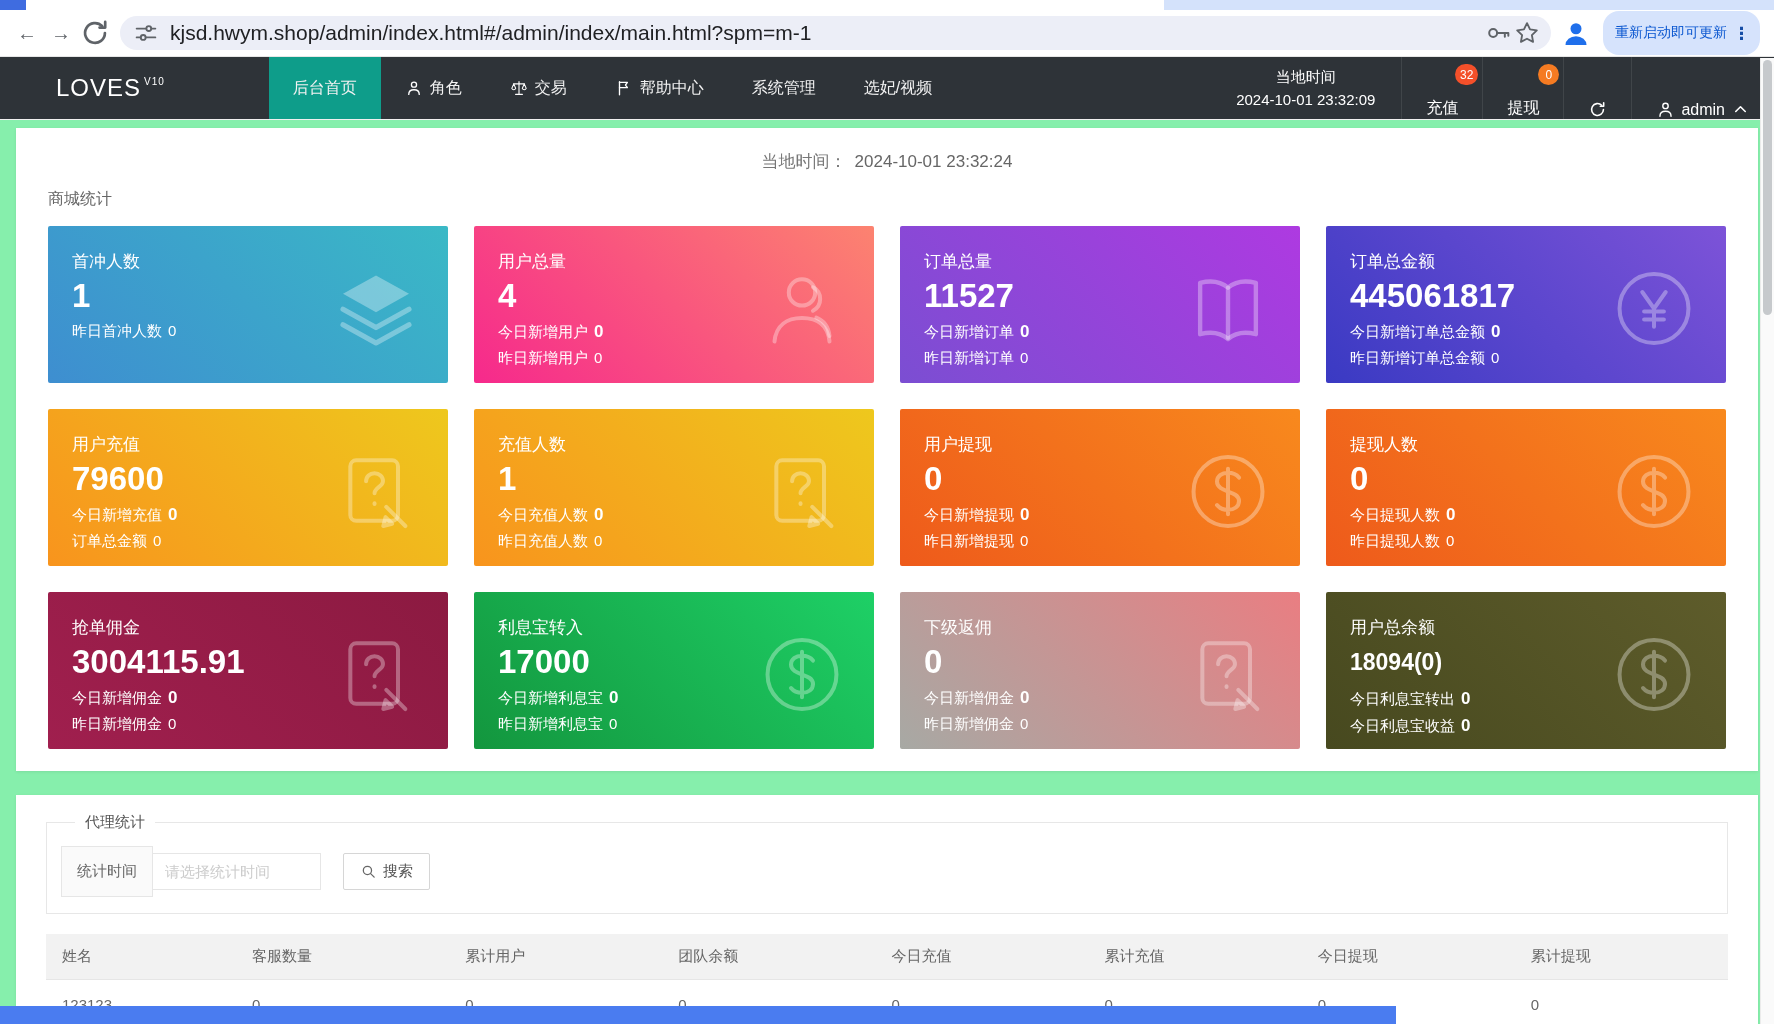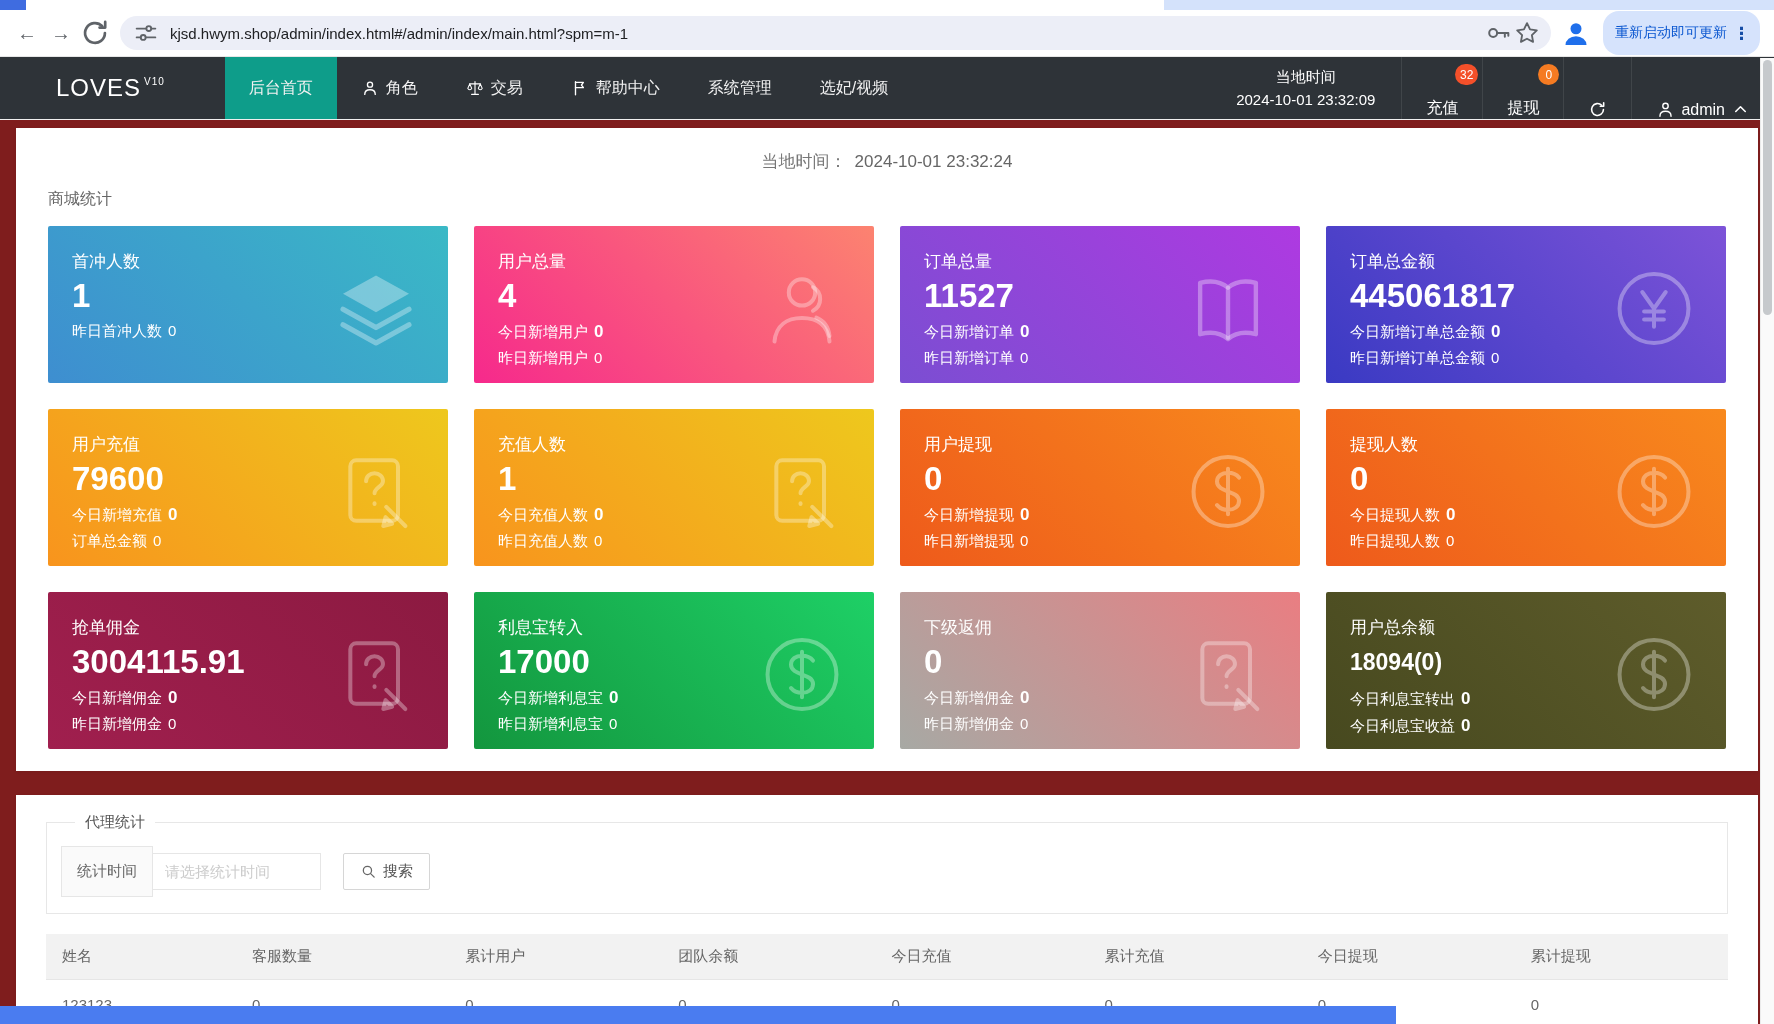--- a/index.html
+++ b/index.html
@@ -8,45 +8,45 @@
   svg { display:block; }
 
   
   .tabstrip { height:10px; display:flex; }
   .frame-corner { width:26px; background:#3f6ce0; }
   .tab-white { width:1138px; background:#ffffff; }
   .strip-rest { flex:1; background:#d4e2fb; }
   .toolbar { height:47px; background:#fff; display:flex; align-items:center; padding:0 14px 0 10px; border-bottom:1px solid #e6e6e6; }
   .nav-ic { width:34px; height:34px; display:flex; align-items:center; justify-content:center; color:#5f6368; font-size:20px; border-radius:50%; cursor:pointer; flex:0 0 auto; }
   .omnibox { flex:1; height:34px; background:#eceef7; border-radius:17px; display:flex; align-items:center; padding:0 10px 0 12px; margin:0 8px; color:#202124; min-width:0; }
-  .omnibox .url { flex:1; font-size:15px; white-space:nowrap; overflow:hidden; margin-left:10px; }
+  .omnibox .url { flex:1; font-size:21px; white-space:nowrap; overflow:hidden; margin-left:10px; }
   .ombtn { width:28px; height:28px; display:flex; align-items:center; justify-content:center; color:#5f6368; flex:0 0 auto; }
   .avatar-wrap { width:34px; height:34px; display:flex; align-items:center; justify-content:center; flex:0 0 auto; }
   .update-pill { height:44px; background:#d6e3fc; color:#0b57d0; border-radius:16px; display:flex; align-items:center; font-size:14px; padding:0 4px 0 12px; margin-left:10px; flex:0 0 auto; cursor:pointer; }
   .update-pill .kebab { font-size:17px; font-weight:bold; color:#174ea6; padding:0 6px; }
 
   
-  .navbar { height:62px; background:#2e3338; display:flex; align-items:stretch; color:#fff; }
+  .navbar { height:62px; background:#2e3338; display:flex; align-items:stretch; color:#fff;gap:44px; }
   .brand { display:flex; align-items:center; padding:0 60px 0 56px; font-size:24px; letter-spacing:1px; color:#fff; }
   .brand sup { font-size:10px; margin-left:3px; transform:translateY(-7px); }
   .menu { display:flex; align-items:stretch; }
   .menu-item { display:flex; align-items:center; gap:7px; padding:0 24px; font-size:16px; color:#f2f2f2; cursor:pointer; }
   .menu-item.active { background:#0e9d8a; }
   .menu-item .mi { width:18px; height:18px; color:#fff; }
   .nav-right { margin-left:auto; display:flex; align-items:stretch; }
   .time-block { display:flex; flex-direction:column; justify-content:center; align-items:center; font-size:15px; line-height:1.55; padding:0 26px; }
   .nav-btn { display:flex; align-items:flex-end; padding:0 24px; font-size:16px; position:relative; cursor:pointer; border-left:1px solid rgba(255,255,255,.09); }
   .badge { position:absolute; top:7px; right:4px; min-width:21px; height:21px; border-radius:11px; color:#fff; font-size:12px; display:flex; align-items:center; justify-content:center; padding:0 5px; }
   .badge.b1 { background:#f4502a; }
   .badge.b2 { background:#f57b22; }
   .nav-btn .ni { width:19px; height:19px; color:#fff; }
   .admin-item { gap:6px; }
 
   
-  .page { position:absolute; top:120px; left:0; right:0; bottom:0; background:#7f1d1d; overflow:hidden; }
+  .page { position:absolute; top:120px; left:0; right:0; bottom:0; background:#86efac; overflow:hidden; }
   .panel { background:#fff; margin:0 16px; box-shadow:0 1px 3px rgba(0,0,0,.08); }
   .panel1 { margin-top:8px; padding:16px 18px 22px; }
   .local-time { text-align:center; font-size:17px; color:#777; padding:6px 0 2px; }
   .local-time b { font-weight:normal; color:#666; margin-left:8px; }
   .section-label { font-size:16px; color:#666; margin:14px 0 16px 14px; }
   .cards { display:grid; grid-template-columns:repeat(4,1fr); gap:26px; padding:0 14px; }
   .stat-card { height:157px; position:relative; color:#fff; padding:24px 0 0 24px; border-radius:2px; overflow:hidden; }
   .card-title { font-size:17px; }
   .card-value { font-size:33px; font-weight:bold; margin-top:4px; line-height:1.15; }
   .stat-card.small-val .card-value { font-size:23px; padding:6px 0 7px; }

